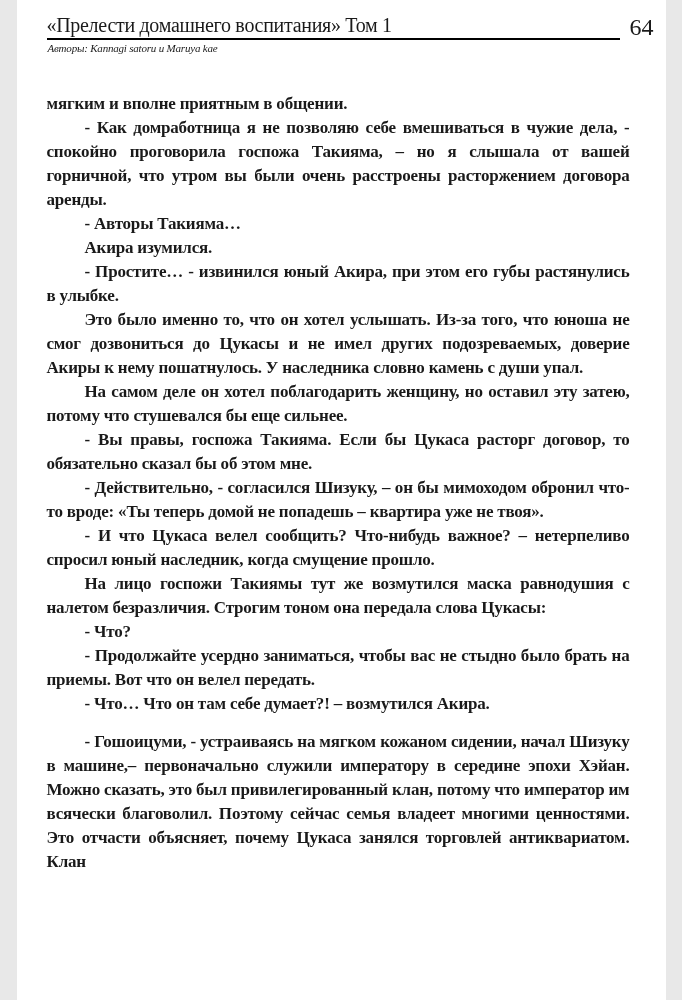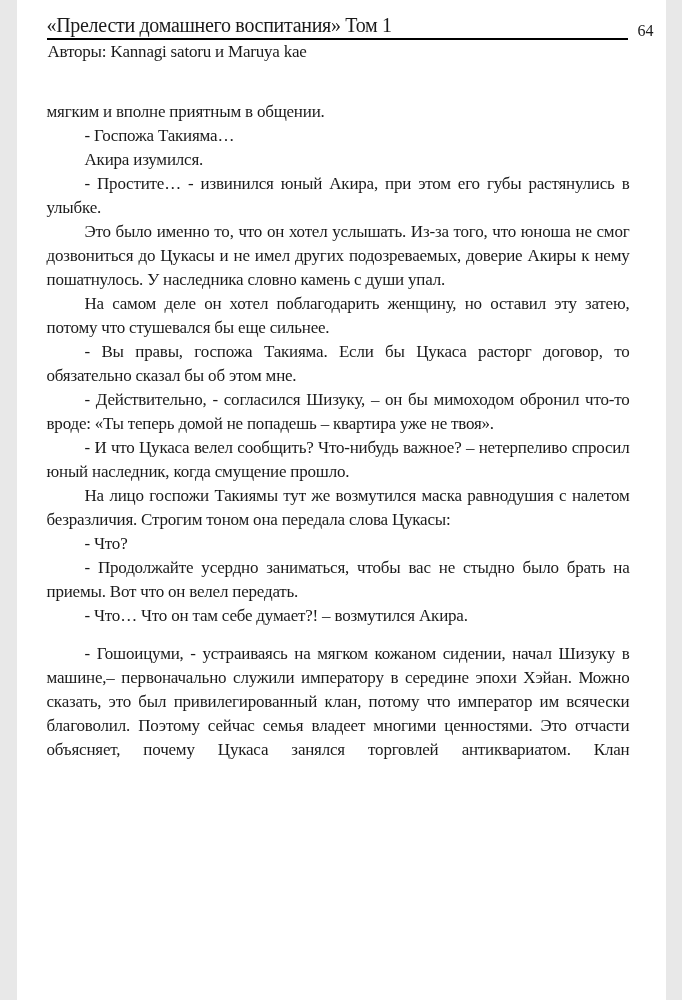--- a/index.html
+++ b/index.html
@@ -27,40 +27,42 @@
     border-bottom: 2px solid #000000;
     padding-bottom: 1px;
     margin-right: 10px;
   }
   .book-title {
     font-size: 20px;
     letter-spacing: -0.3px;
     white-space: nowrap;
   }
   .page-number {
-    font-size: 16px;
+    font-size: 24px;
     line-height: 1;
     padding-bottom: 1px;
   }
   .authors-line {
-    font-size: 17px;
+    font-size: 11px;
     letter-spacing: -0.2px;
     margin-top: 2px;
     margin-left: 1px;
+    font-style: italic;
   }
   
   .body-text {
     padding: 38px 36px 0 30px;
     font-size: 17px;
     line-height: 24px;
     text-align: justify;
     letter-spacing: -0.2px;
   }
   .body-text p {
     text-indent: 38px;
+    font-weight: bold;
   }
   .body-text p.noindent {
     text-indent: 0;
   }
   .body-text p.section-start {
     margin-top: 14px;
   }
   .body-text p.runs-over {
     text-align-last: justify;
   }
@@ -75,21 +77,22 @@
       <div class="header-title-cell">
         <span class="book-title">«Прелести домашнего воспитания» Том 1</span>
       </div>
       <span class="page-number">64</span>
     </div>
     <div class="authors-line">Авторы: Kannagi satoru и Maruya kae</div>
   </div>
 
   <div class="body-text">
     <p class="noindent">мягким и вполне приятным в общении.</p>
-    <p>- Госпожа Такияма…</p>
+    <p>- Как домработница я не позволяю себе вмешиваться в чужие дела, - спокойно проговорила госпожа Такияма, – но я слышала от вашей горничной, что утром вы были очень расстроены расторжением договора аренды.</p>
+    <p>- Авторы Такияма…</p>
     <p>Акира изумился.</p>
     <p>- Простите… - извинился юный Акира, при этом его губы растянулись в улыбке.</p>
     <p>Это было именно то, что он хотел услышать. Из-за того, что юноша не смог дозвониться до Цукасы и не имел других подозреваемых, доверие Акиры к нему пошатнулось. У наследника словно камень с души упал.</p>
     <p>На самом деле он хотел поблагодарить женщину, но оставил эту затею, потому что стушевался бы еще сильнее.</p>
     <p>- Вы правы, госпожа Такияма. Если бы Цукаса расторг договор, то обязательно сказал бы об этом мне.</p>
     <p>- Действительно, - согласился Шизуку, – он бы мимоходом обронил что-то вроде: «Ты теперь домой не попадешь – квартира уже не твоя».</p>
     <p>- И что Цукаса велел сообщить? Что-нибудь важное? – нетерпеливо спросил юный наследник, когда смущение прошло.</p>
     <p>На лицо госпожи Такиямы тут же возмутился маска равнодушия с налетом безразличия. Строгим тоном она передала слова Цукасы:</p>
     <p>- Что?</p>
     <p>- Продолжайте усердно заниматься, чтобы вас не стыдно было брать на приемы. Вот что он велел передать.</p>

